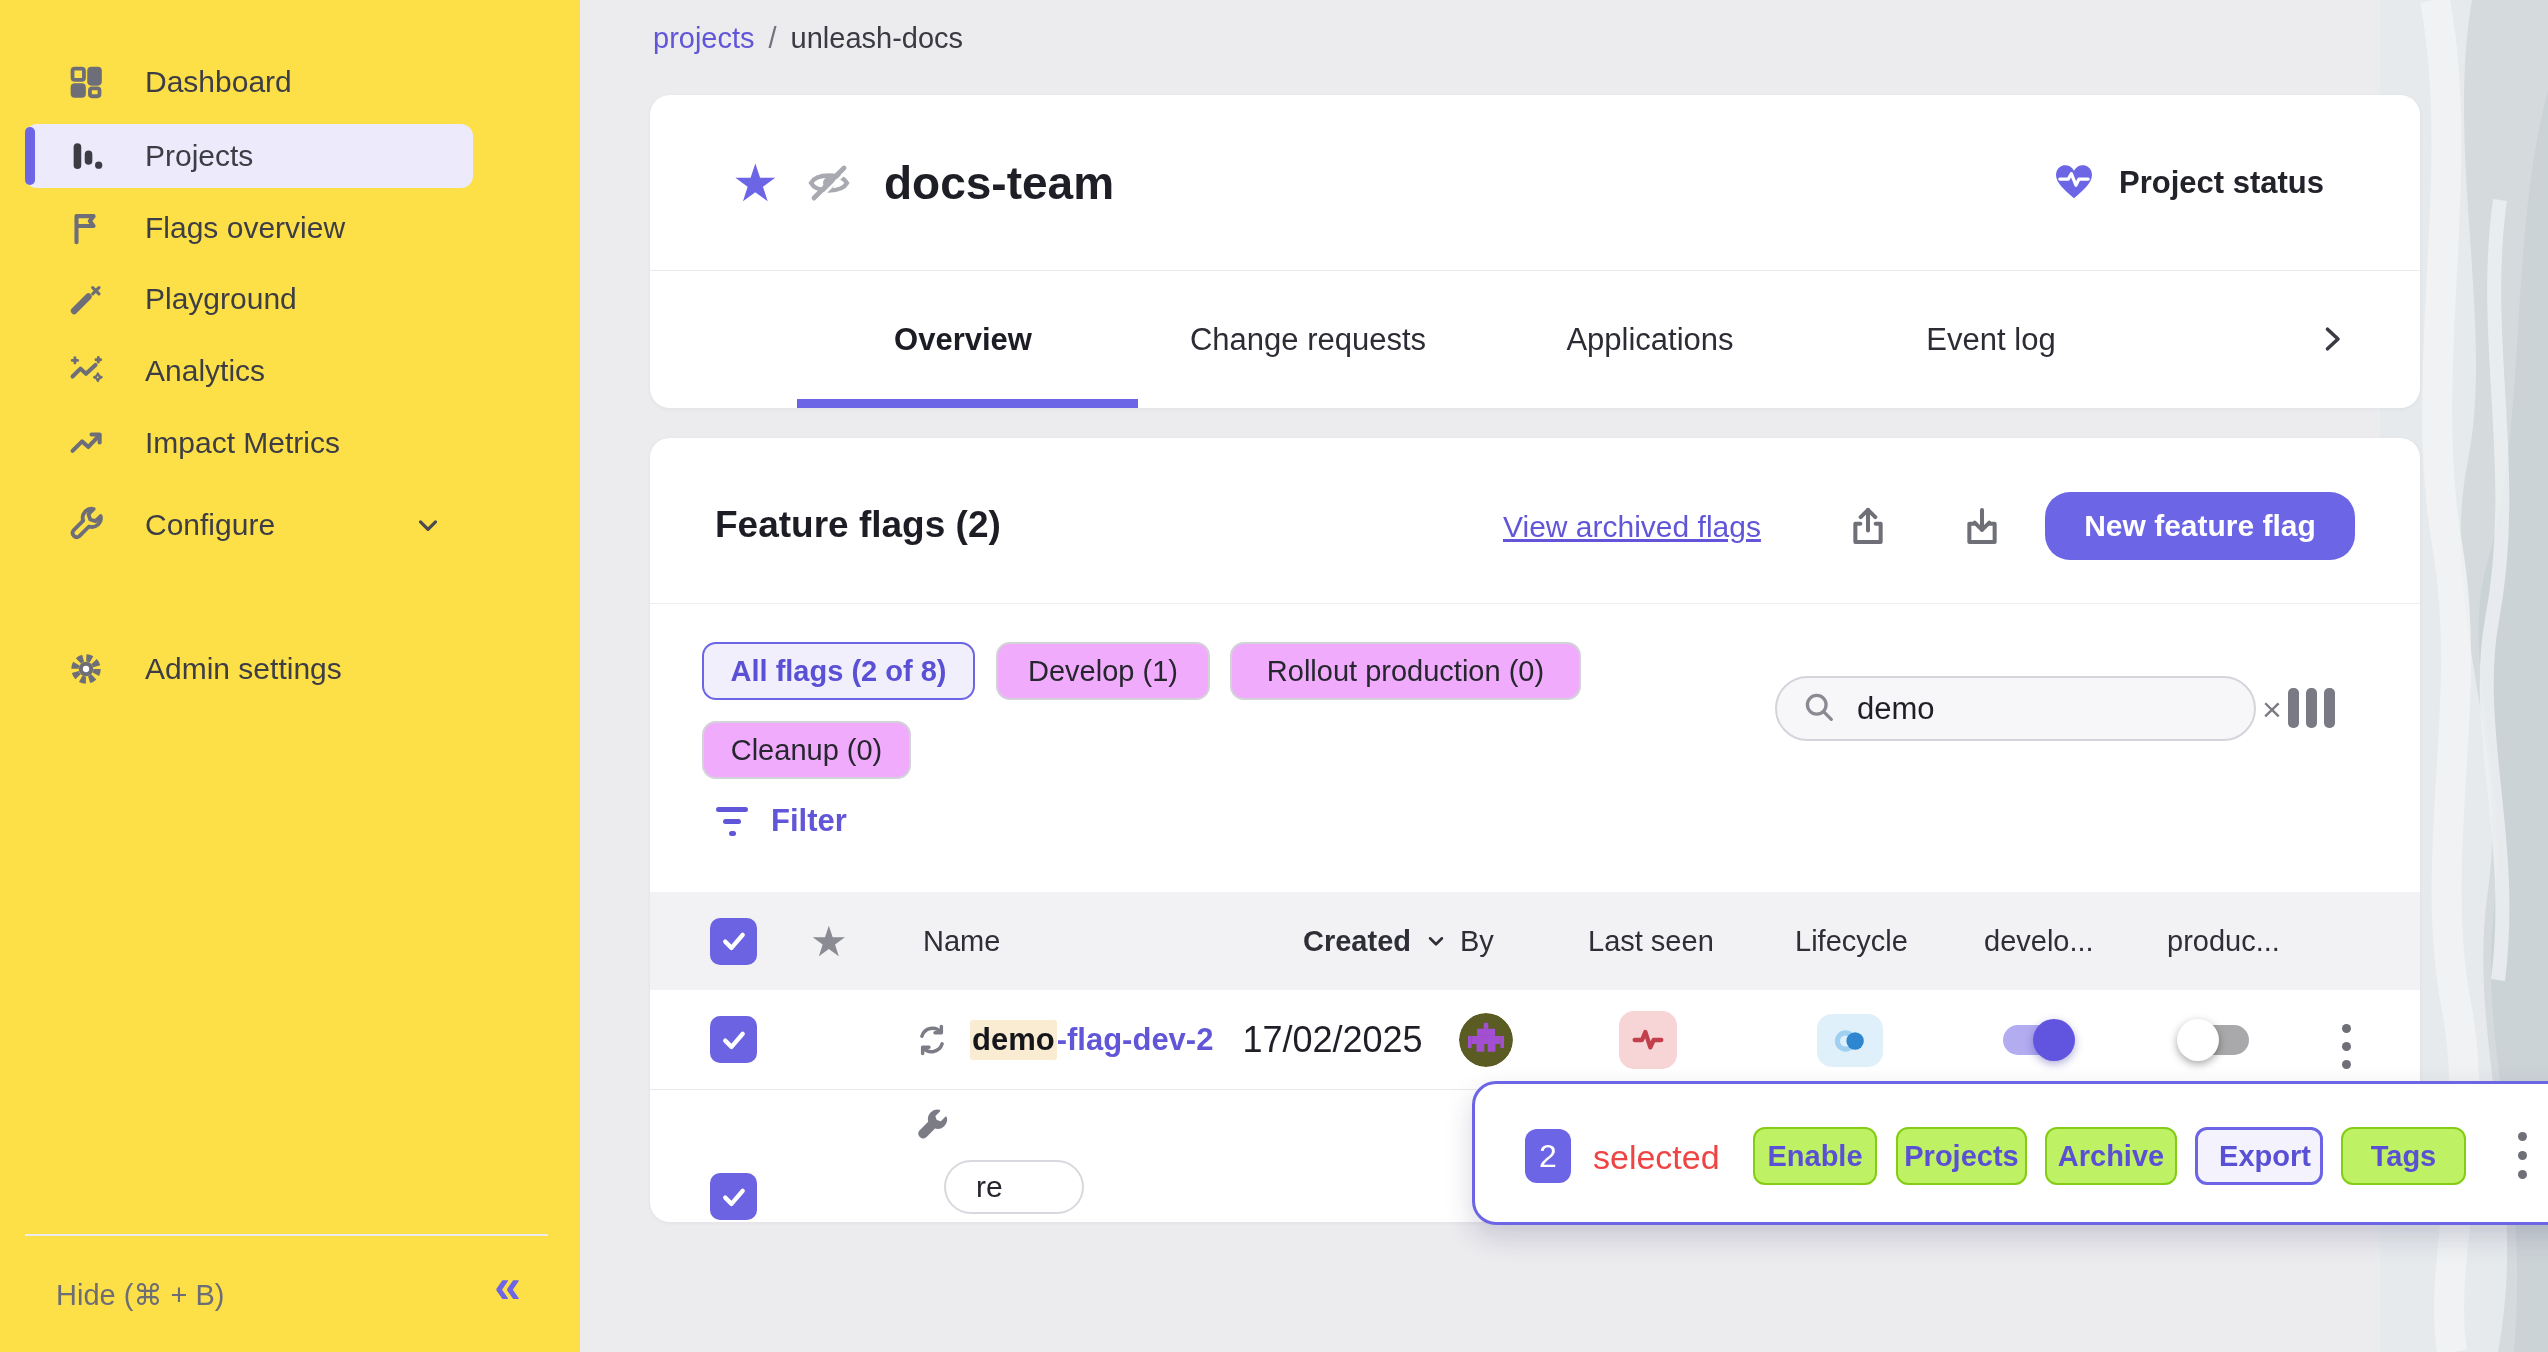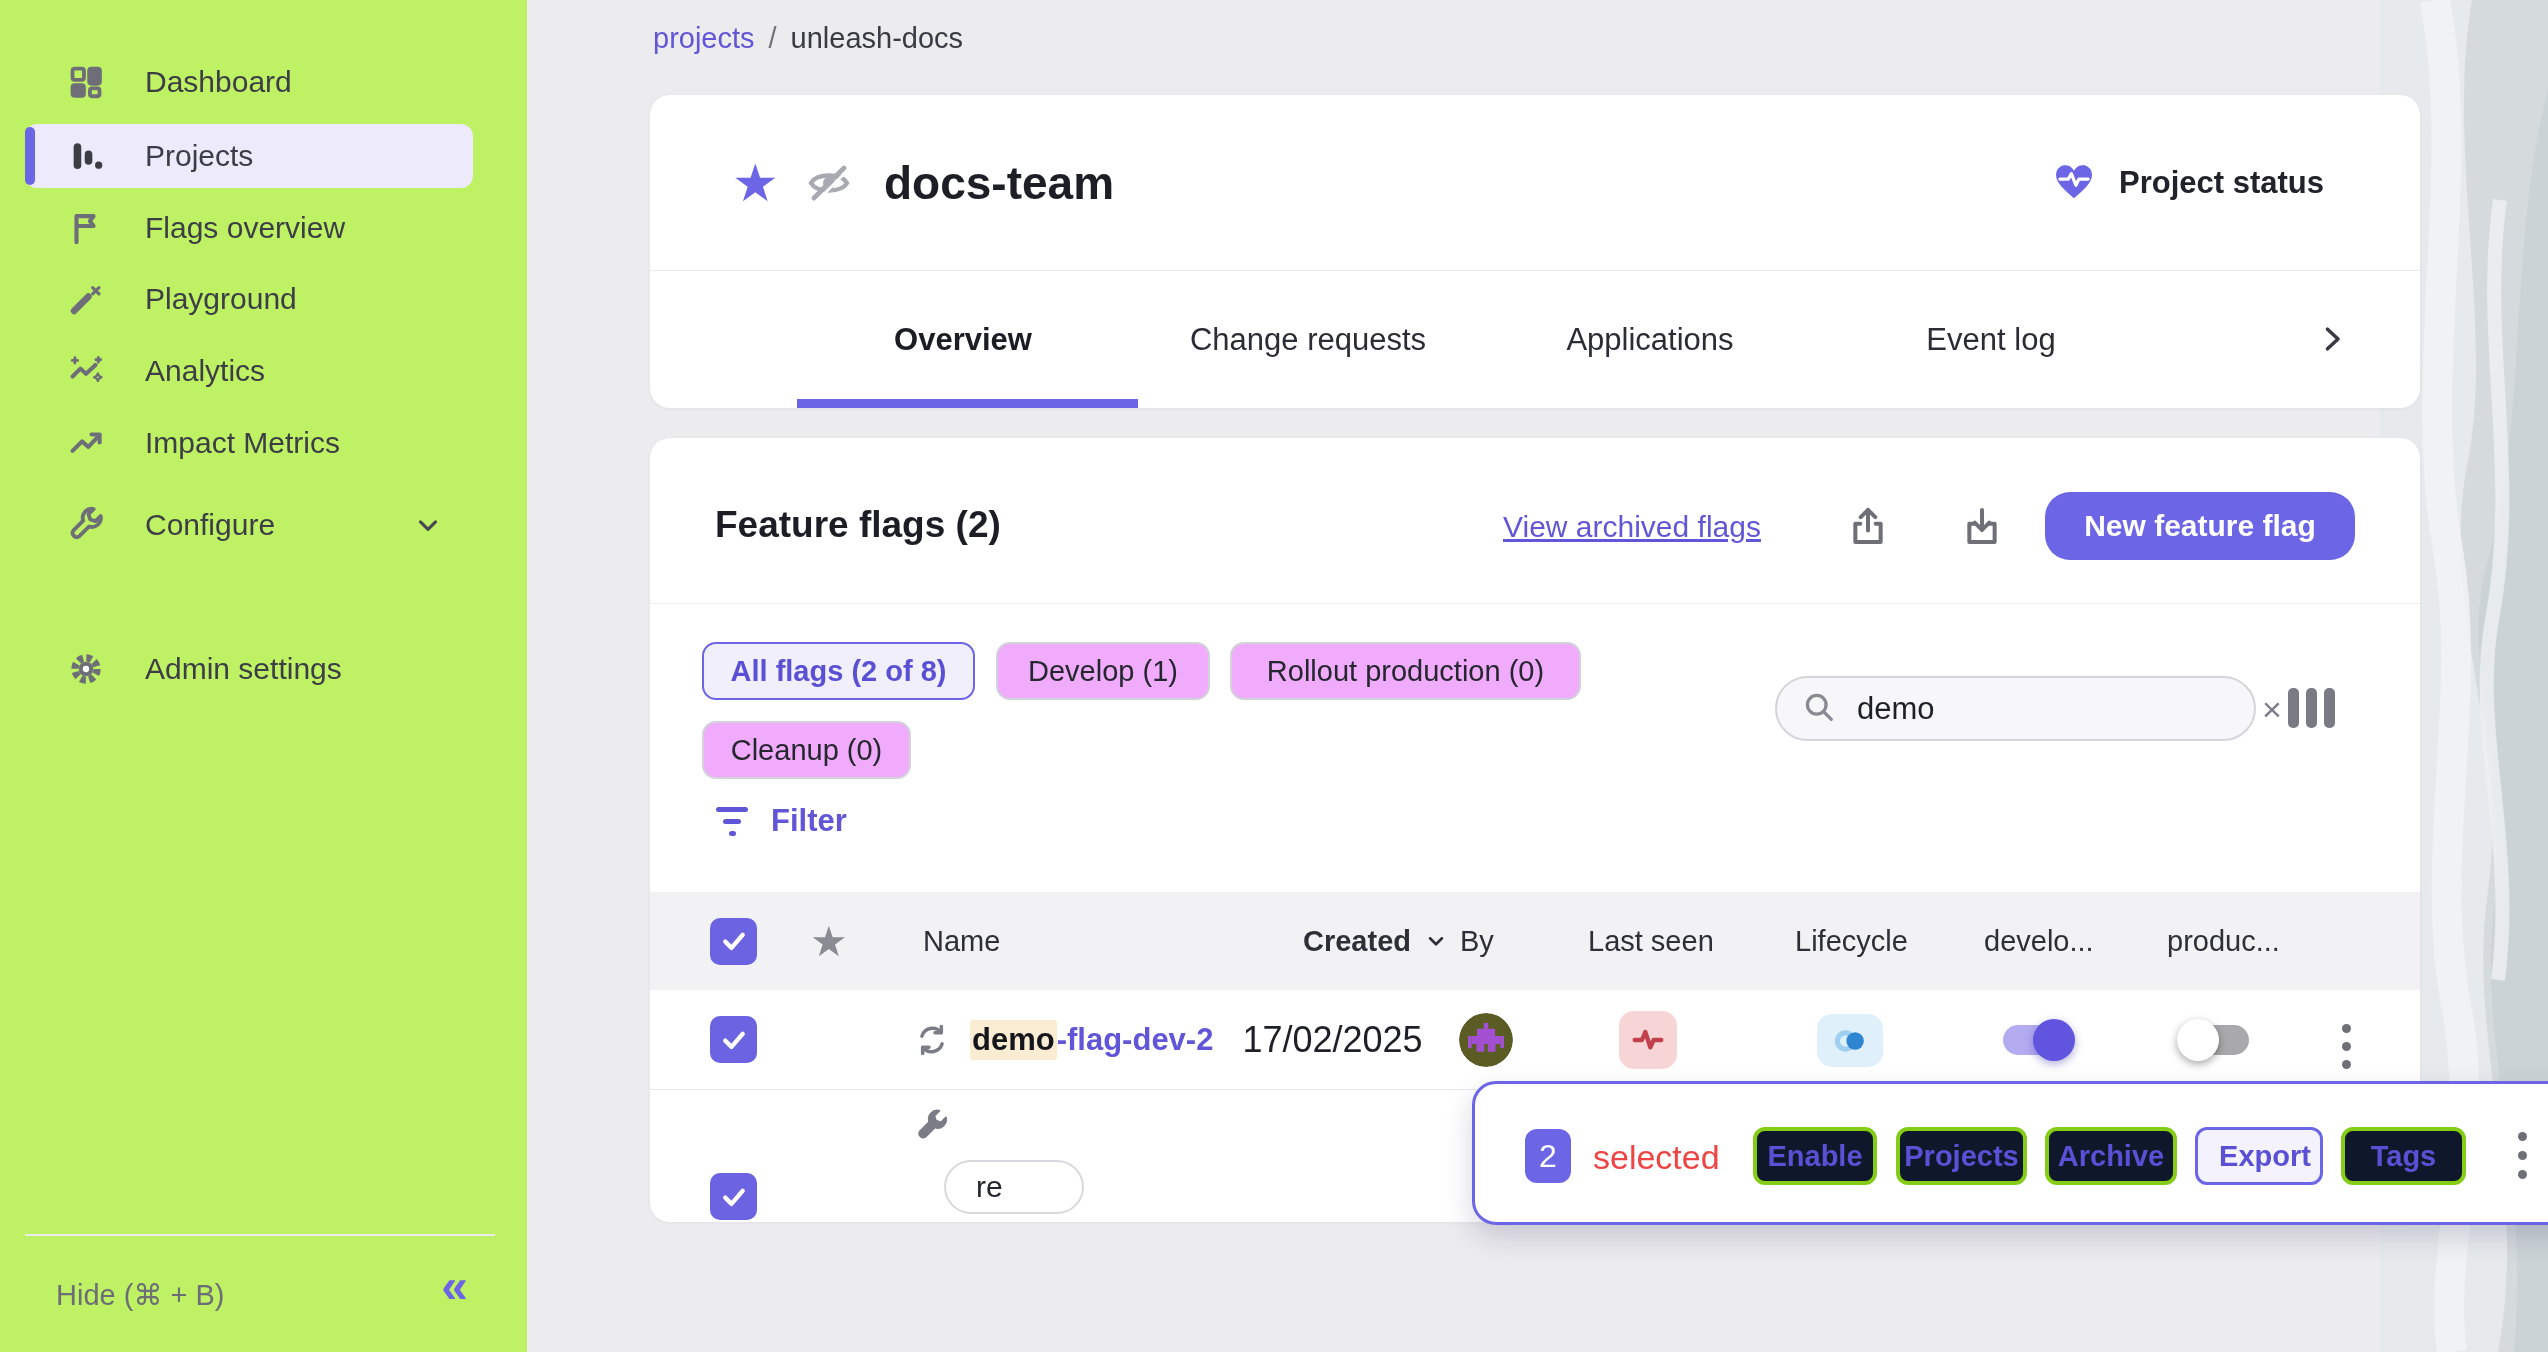--- a/index.html
+++ b/index.html
@@ -9,22 +9,22 @@
     background: #ecebee;
     color: #26262e;
   }
   .stage { position: relative; width: 2548px; height: 1352px; }
 
   
   .texture { position: absolute; right: 0; top: 0; z-index: 0; }
 
   
   .sidebar {
-    position: absolute; left: 0; top: 0; width: 527px; height: 1352px;
-    background: #bef264; z-index: 3;
+    position: absolute; left: 0; top: 0; width: 580px; height: 1352px;
+    background: #fde047; z-index: 3;
   }
   .nav-item {
     position: absolute; left: 25px; width: 448px; height: 64px;
     display: flex; align-items: center; border-radius: 12px;
     color: #3d3d46; font-size: 30px; font-weight: 500; cursor: pointer;
   }
   .nav-item .nicon { width: 42px; height: 42px; margin-left: 40px; margin-right: 38px;
     display: flex; align-items: center; justify-content: center; color: #6e6e78; flex: none; }
   .nav-item.selected { background: #eceafb; }
   .nav-item.selected::before {
@@ -155,21 +155,21 @@
 
   
   .sel-toolbar { position: absolute; left: 967px; top: 1081px; width: 1140px; height: 144px;
     background: #fff; border: 3px solid #6c65e5; border-radius: 24px; z-index: 5;
     box-shadow: 0 12px 28px rgba(40,40,90,.18); }
   .sel-count { position: absolute; left: 50px; top: 45px; width: 46px; height: 54px;
     background: #6c65e5; color: #fff; border-radius: 12px; font-size: 32px;
     display: flex; align-items: center; justify-content: center; }
   .sel-label { position: absolute; left: 118px; top: 54px; font-size: 34px; color: #ef4444; }
   .sel-btn { position: absolute; top: 43px; height: 58px; border-radius: 12px;
-    border: 4px solid #84cc16; background: #0f172a; color: #5a50d5;
+    border: 2px solid #84cc16; background: #bef264; color: #5a50d5;
     font-size: 29px; font-weight: 700; font-family: inherit; cursor: pointer;
     display: flex; align-items: center; justify-content: center; }
   .sel-btn.focused { border: 3px solid #6c65e5; background: #f4f2fd; padding-left: 12px; }
   .sel-enable  { left: 278px; width: 124px; }
   .sel-disable { left: 421px; width: 131px; }
   .sel-archive { left: 570px; width: 132px; }
   .sel-export  { left: 720px; width: 128px; }
   .sel-tags    { left: 866px; width: 125px; }
   .sel-kebab { position: absolute; left: 1035px; top: 40px; display: flex; flex-direction: column;
     gap: 10px; align-items: center; cursor: pointer; padding: 8px; }

